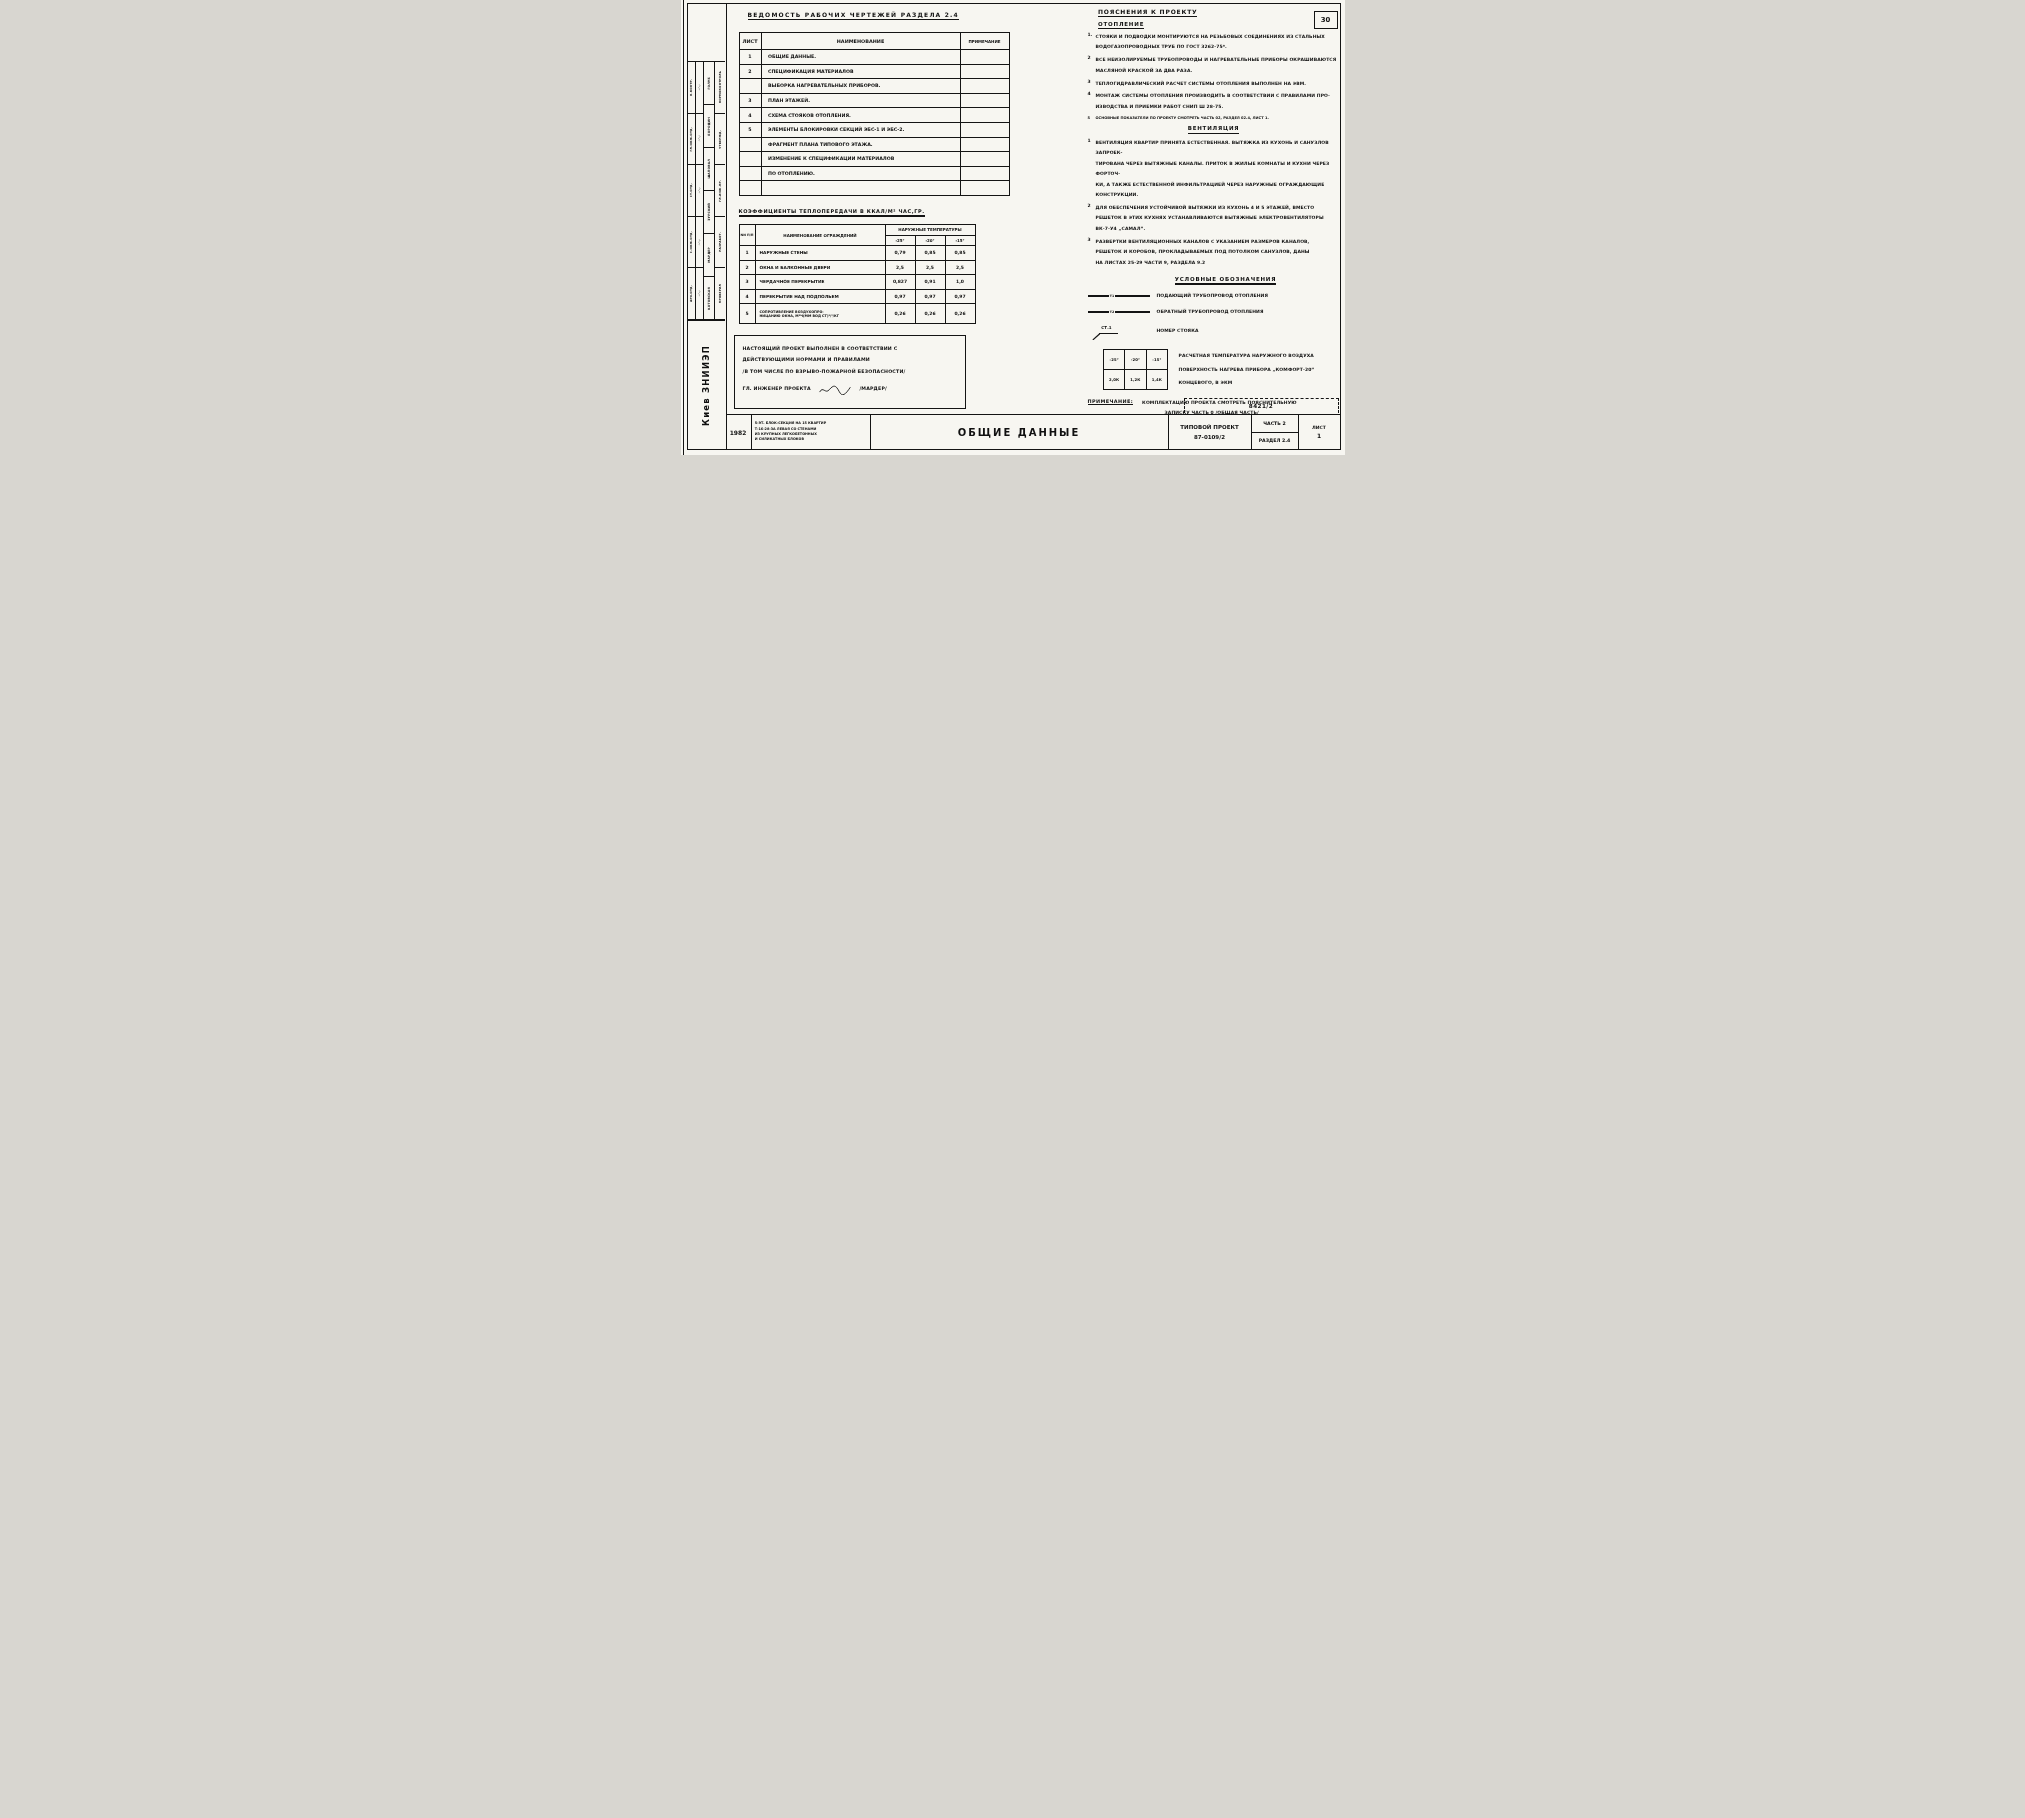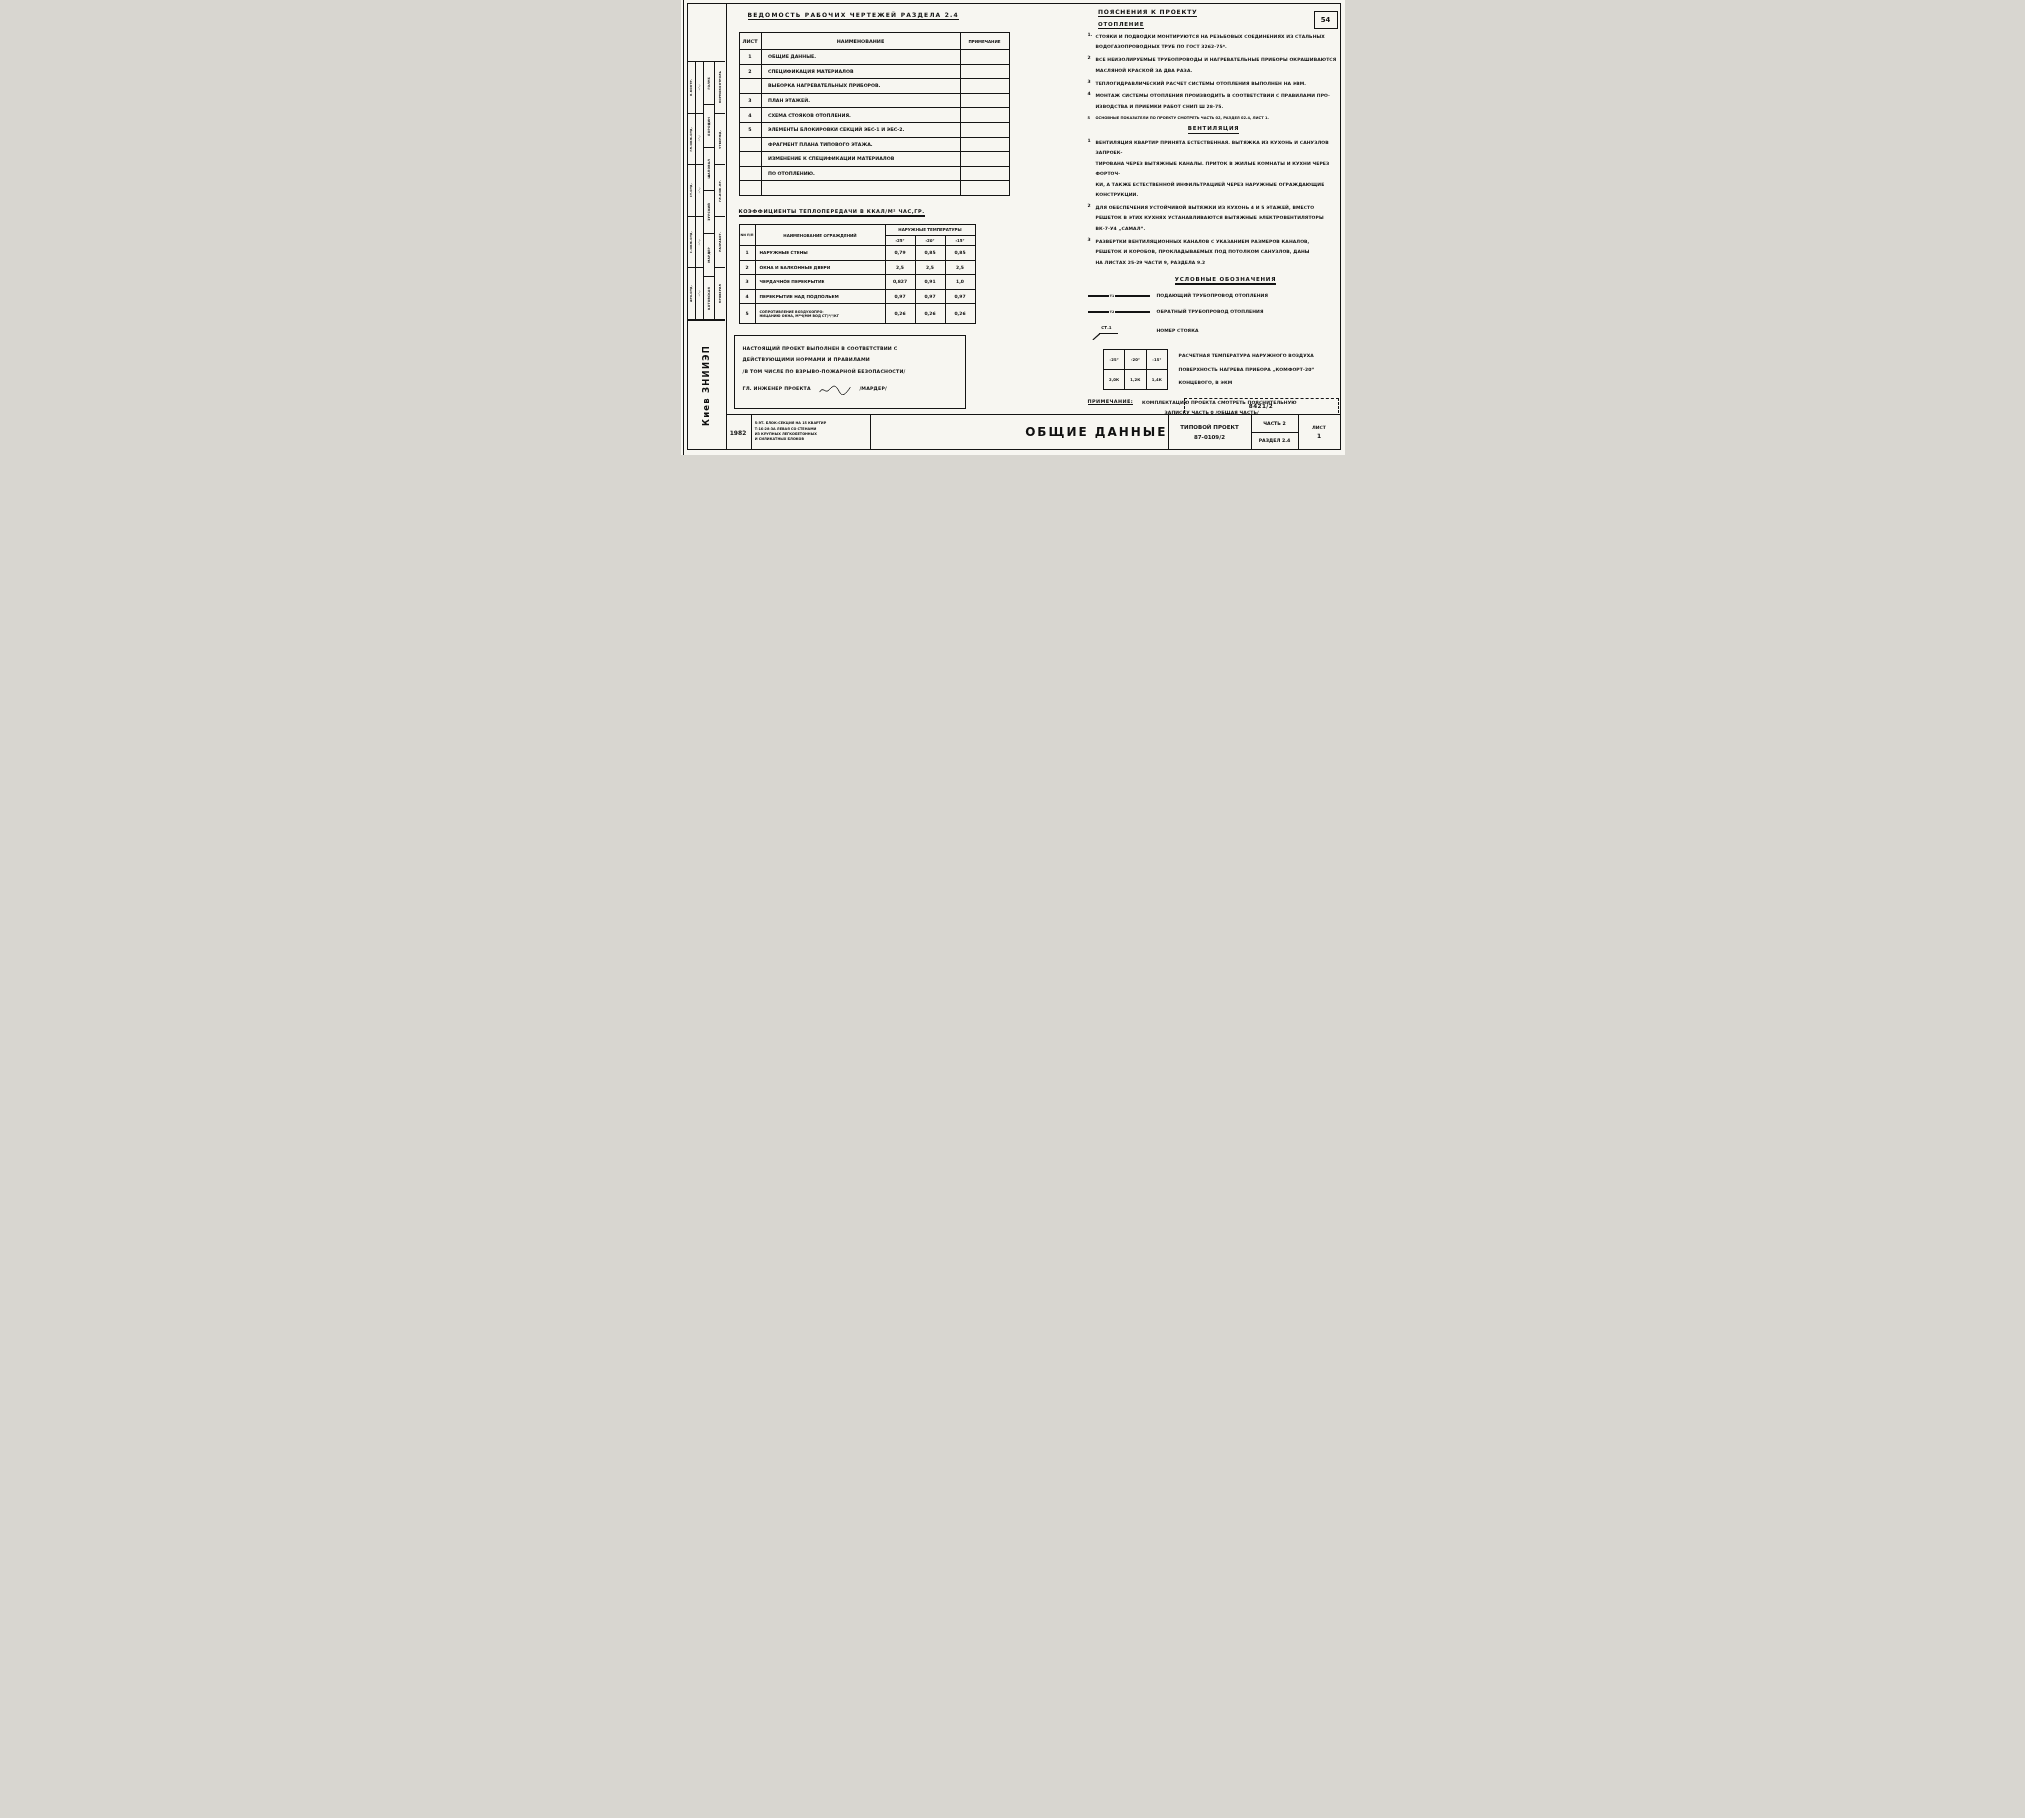--- a/index.html
+++ b/index.html
@@ -83,21 +83,21 @@
     display:flex;align-items:center;justify-content:center;font-size:6.9px;}
   .stampbox{position:absolute;left:503px;top:398px;width:155px;height:14.6px;border:1.2px dashed #141414;border-bottom:none;
     display:flex;align-items:center;justify-content:center;font-size:5.7px;letter-spacing:0.4px;box-sizing:border-box;}
 
   
   .tblock{position:absolute;left:45px;top:414px;width:615px;height:35px;border-top:1.2px solid #141414;display:flex;box-sizing:border-box;}
   .tb-cell{border-left:1.2px solid #141414;box-sizing:border-box;display:flex;flex-direction:column;align-items:center;justify-content:center;}
   .tb-cell:first-child{border-left:none;}
   .tb-year{width:25px;font-size:6px;}
   .tb-obj{width:119px;font-size:3.4px;line-height:5.3px;align-items:flex-start;padding:1.6px 3.2px;letter-spacing:0;}
-  .tb-name{width:298px;font-size:12px;letter-spacing:2px;align-items:flex-end;}
+  .tb-name{width:298px;font-size:10px;letter-spacing:2px;}
   .tb-proj{width:83px;font-size:5.5px;line-height:10.5px;}
   .tb-part{width:47px;padding:0;}
   .tb-part>div{width:100%;flex:1;display:flex;align-items:center;justify-content:center;font-size:4.7px;}
   .tb-part .pr1{border-bottom:1.2px solid #141414;}
   .tb-sheet{width:42px;font-size:4.5px;}
   .tb-sheet .sno{font-size:6px;margin-top:2.4px;}
   svg.sig path{stroke:#141414;fill:none;}
 </style>
 </head>
 <body>
@@ -193,21 +193,21 @@
       <div class="sb-cell">
           <span class="vtext">Проверил</span>
         </div>
     </div>
   </div>
   <div class="sb-org">
     <span class="vtext">Киев ЗНИИЭП</span>
   </div>
 
   <div class="pagebox">
-    <span>54</span>
+    <span>30</span>
   </div>
 
   <div class="reg-title up"><span class="h-underline">Ведомость рабочих чертежей раздела 2.4</span></div>
 
   <table class="t-reg up">
     <colgroup>
         <col style="width:22px">
         <col style="width:199px">
         <col style="width:49px">
       </colgroup>

